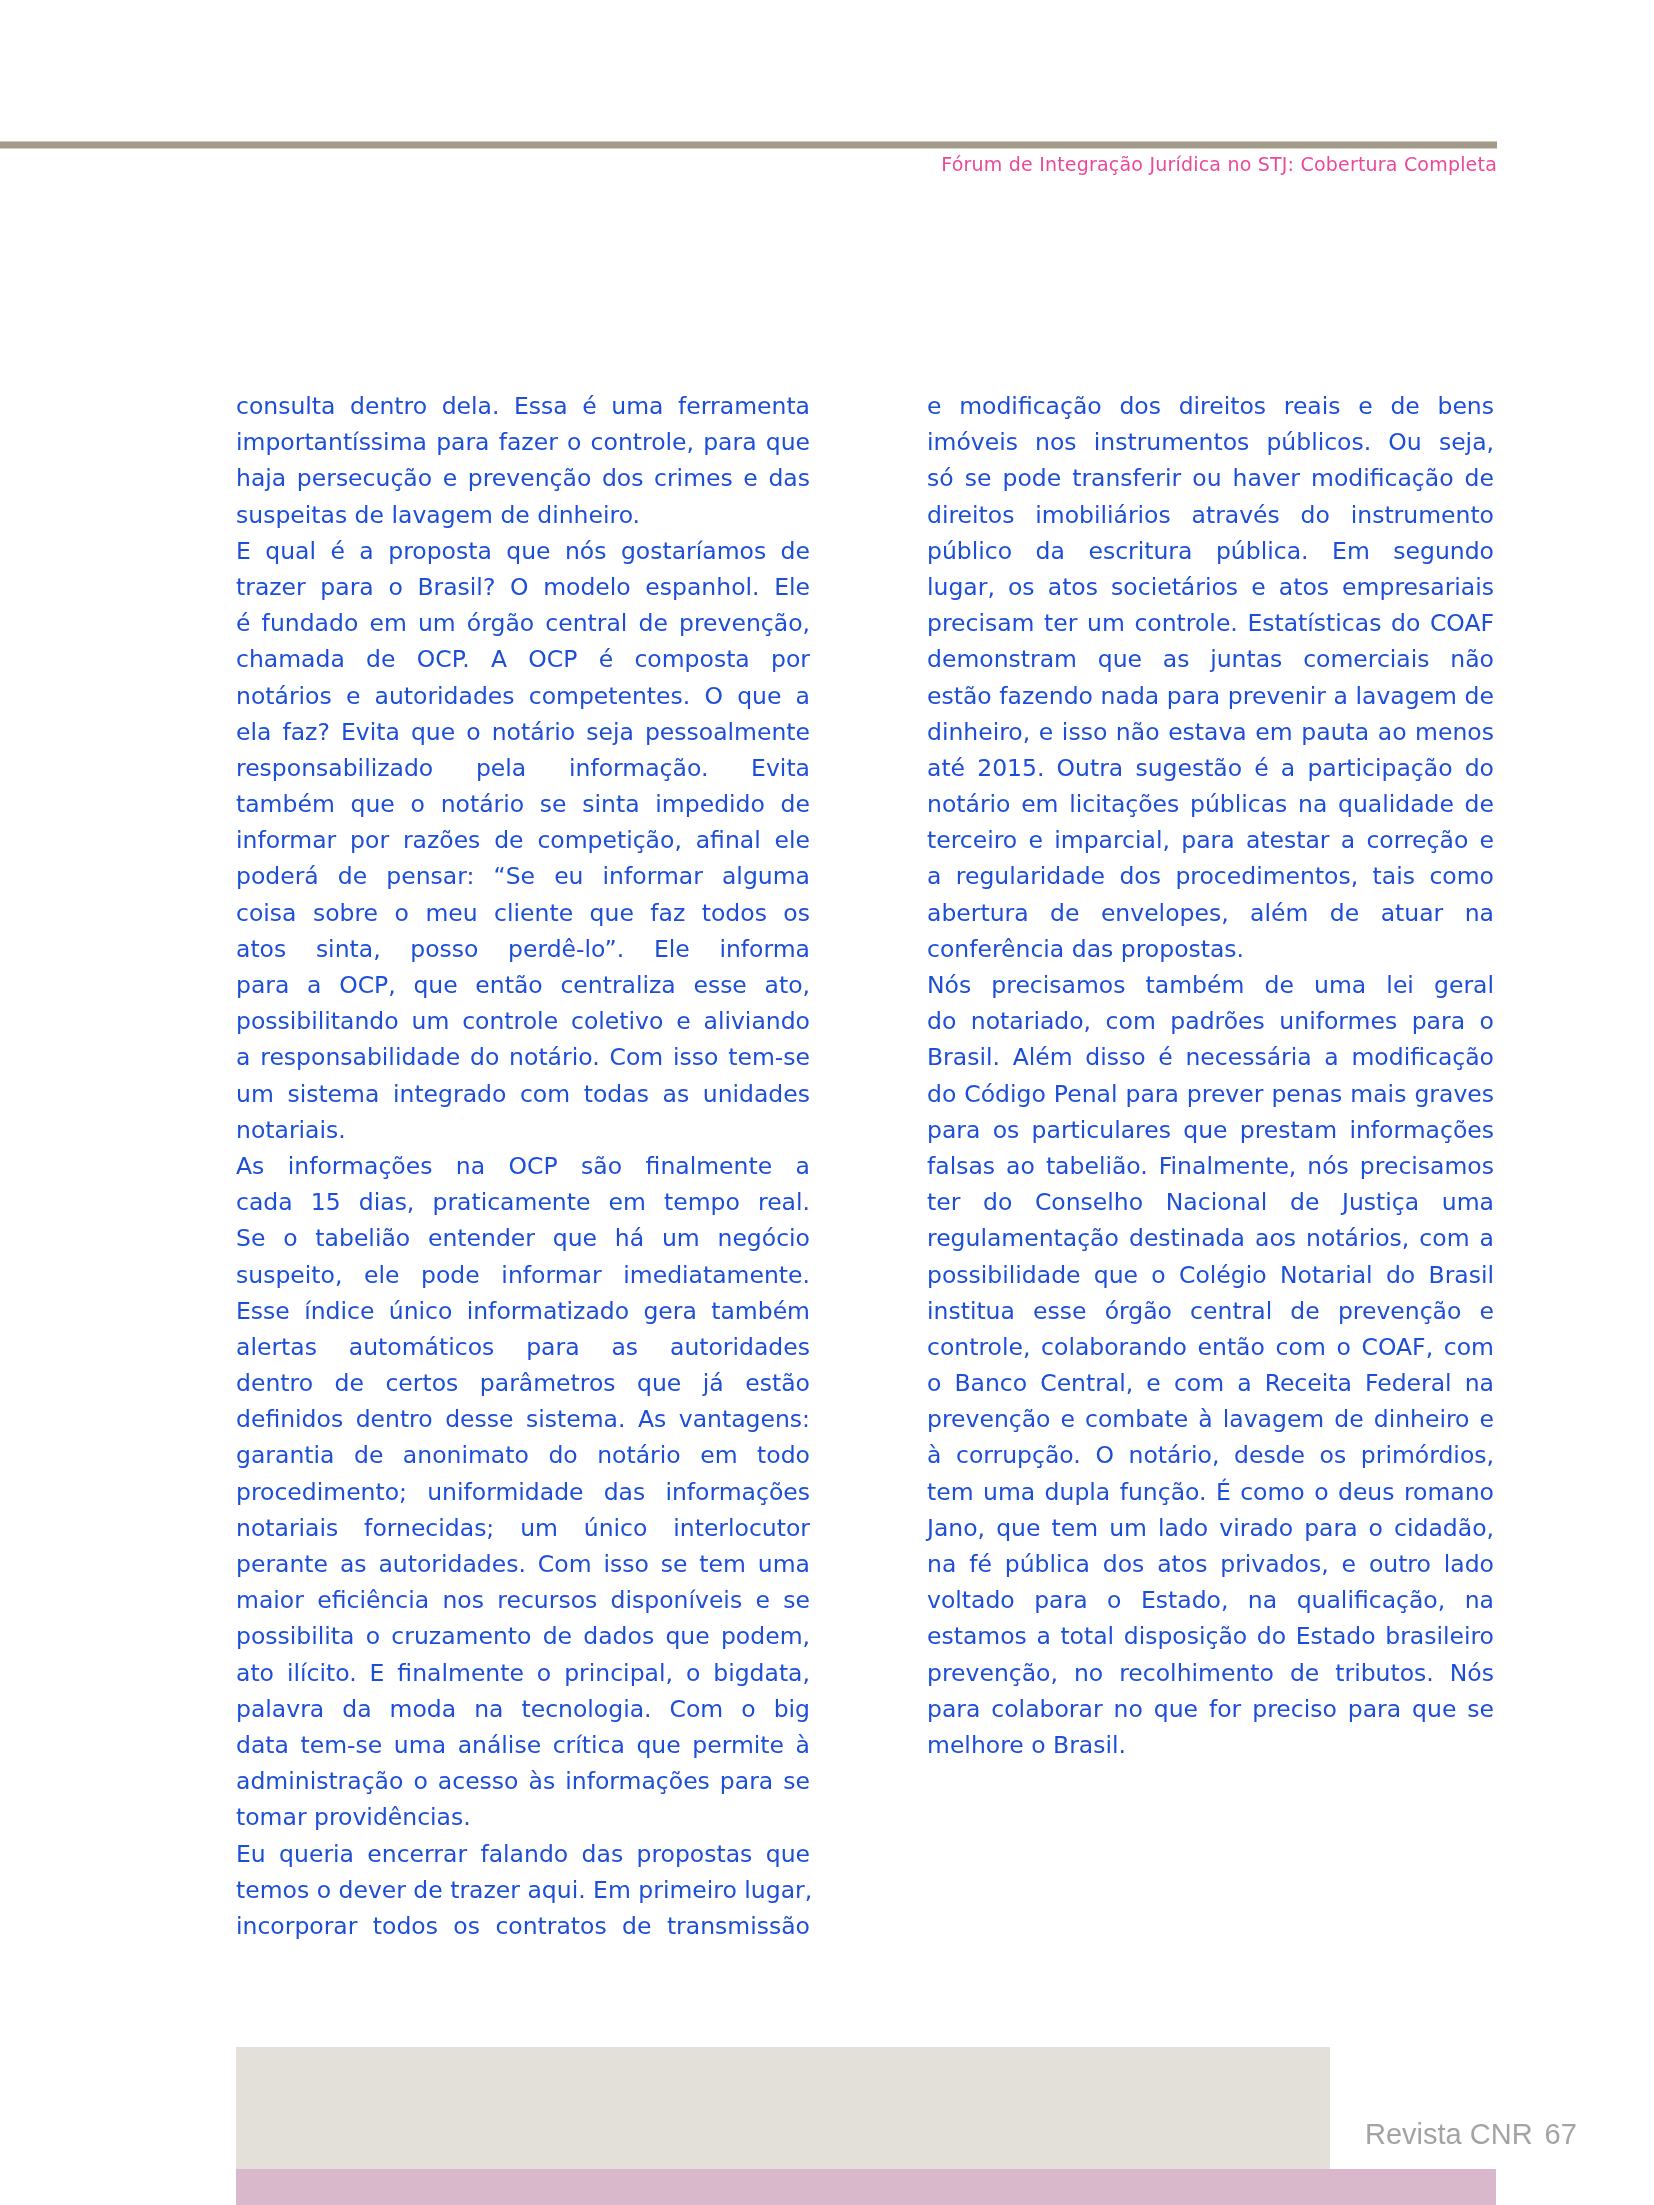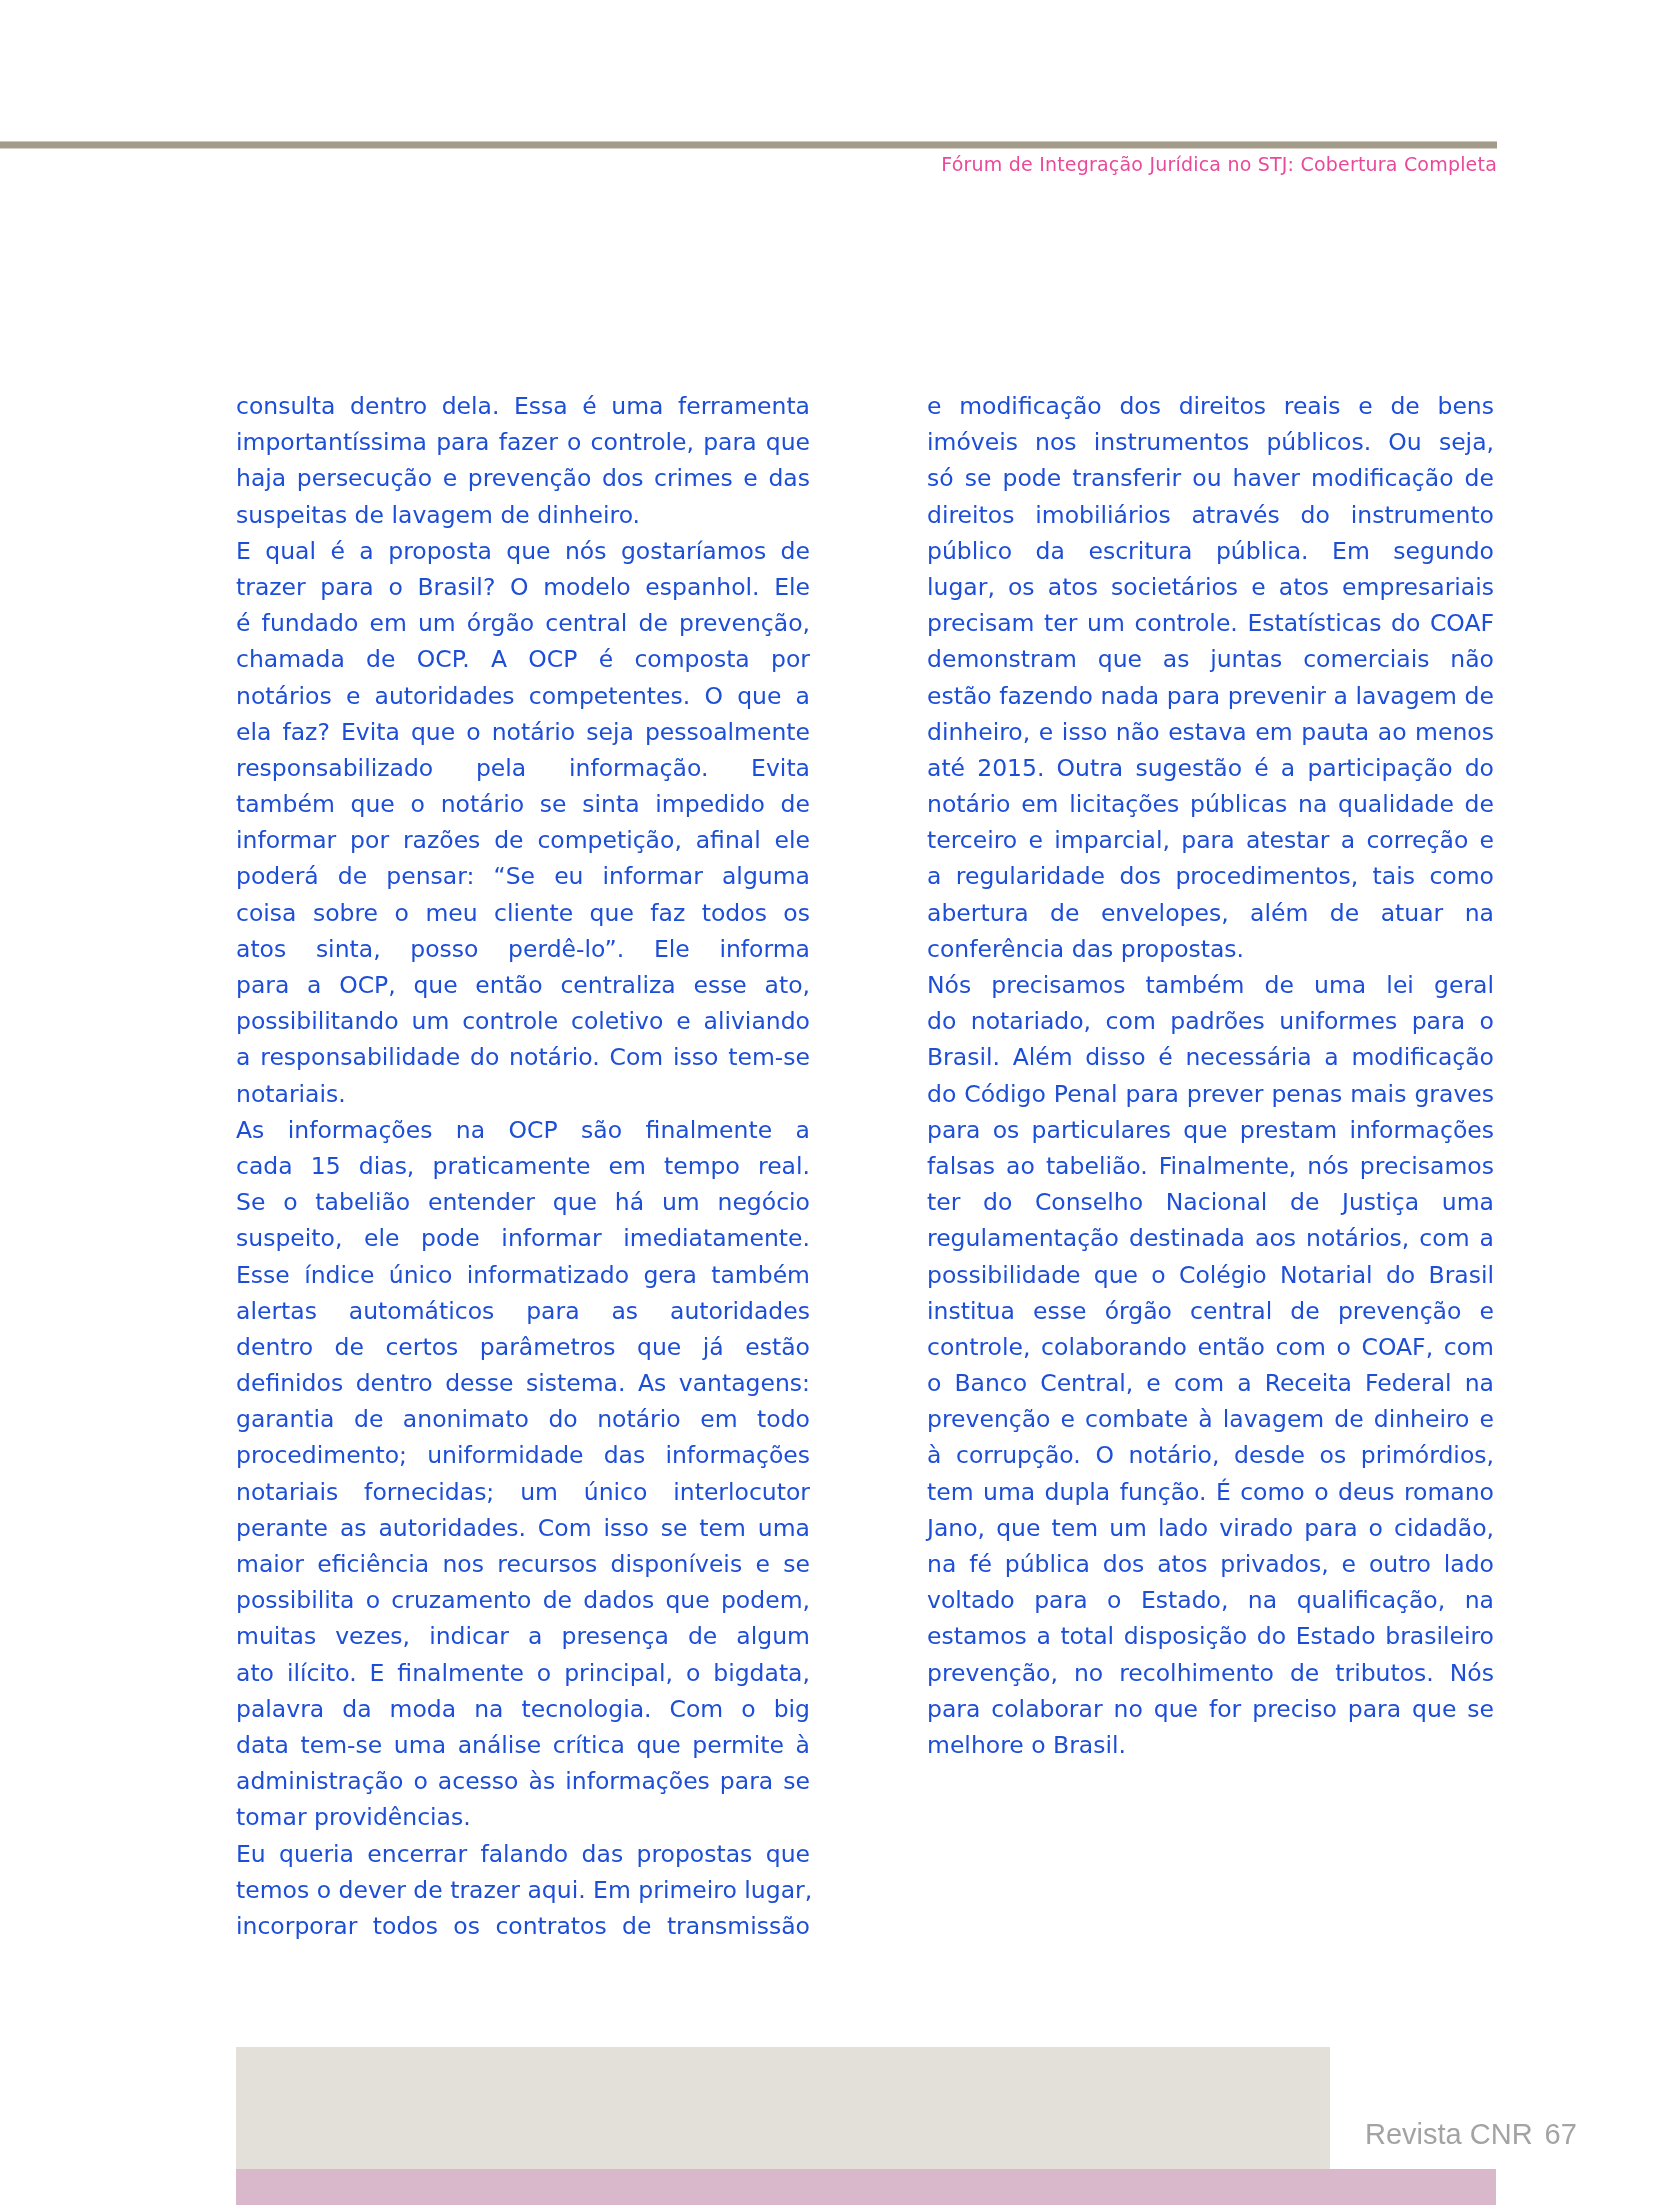--- a/index.html
+++ b/index.html
@@ -112,36 +112,36 @@
     <span class="line">ela faz? Evita que o notário seja pessoalmente</span>
     <span class="line">responsabilizado pela informação. Evita</span>
     <span class="line">também que o notário se sinta impedido de</span>
     <span class="line">informar por razões de competição, afinal ele</span>
     <span class="line">poderá de pensar: “Se eu informar alguma</span>
     <span class="line">coisa sobre o meu cliente que faz todos os</span>
     <span class="line">atos sinta, posso perdê-lo”. Ele informa</span>
     <span class="line">para a OCP, que então centraliza esse ato,</span>
     <span class="line">possibilitando um controle coletivo e aliviando</span>
     <span class="line">a responsabilidade do notário. Com isso tem-se</span>
+    <span class="line">um sistema integrado com todas as unidades</span>
     <span class="line last">notariais.</span>
     <span class="line">As informações na OCP são finalmente a</span>
     <span class="line">cada 15 dias, praticamente em tempo real.</span>
     <span class="line">Se o tabelião entender que há um negócio</span>
     <span class="line">suspeito, ele pode informar imediatamente.</span>
     <span class="line">Esse índice único informatizado gera também</span>
     <span class="line">alertas automáticos para as autoridades</span>
     <span class="line">dentro de certos parâmetros que já estão</span>
     <span class="line">definidos dentro desse sistema. As vantagens:</span>
     <span class="line">garantia de anonimato do notário em todo</span>
     <span class="line">procedimento; uniformidade das informações</span>
     <span class="line">notariais fornecidas; um único interlocutor</span>
     <span class="line">perante as autoridades. Com isso se tem uma</span>
     <span class="line">maior eficiência nos recursos disponíveis e se</span>
     <span class="line">possibilita o cruzamento de dados que podem,</span>
-    <span class="line">muitas vezes, indicar a presença de algum</span>
     <span class="line">ato ilícito. E finalmente o principal, o bigdata,</span>
     <span class="line">palavra da moda na tecnologia. Com o big</span>
     <span class="line">data tem-se uma análise crítica que permite à</span>
     <span class="line">administração o acesso às informações para se</span>
     <span class="line last">tomar providências.</span>
     <span class="line">Eu queria encerrar falando das propostas que</span>
     <span class="line">temos o dever de trazer aqui. Em primeiro lugar,</span>
     <span class="line">incorporar todos os contratos de transmissão</span>
   </div>
 <div class="column col-right">

